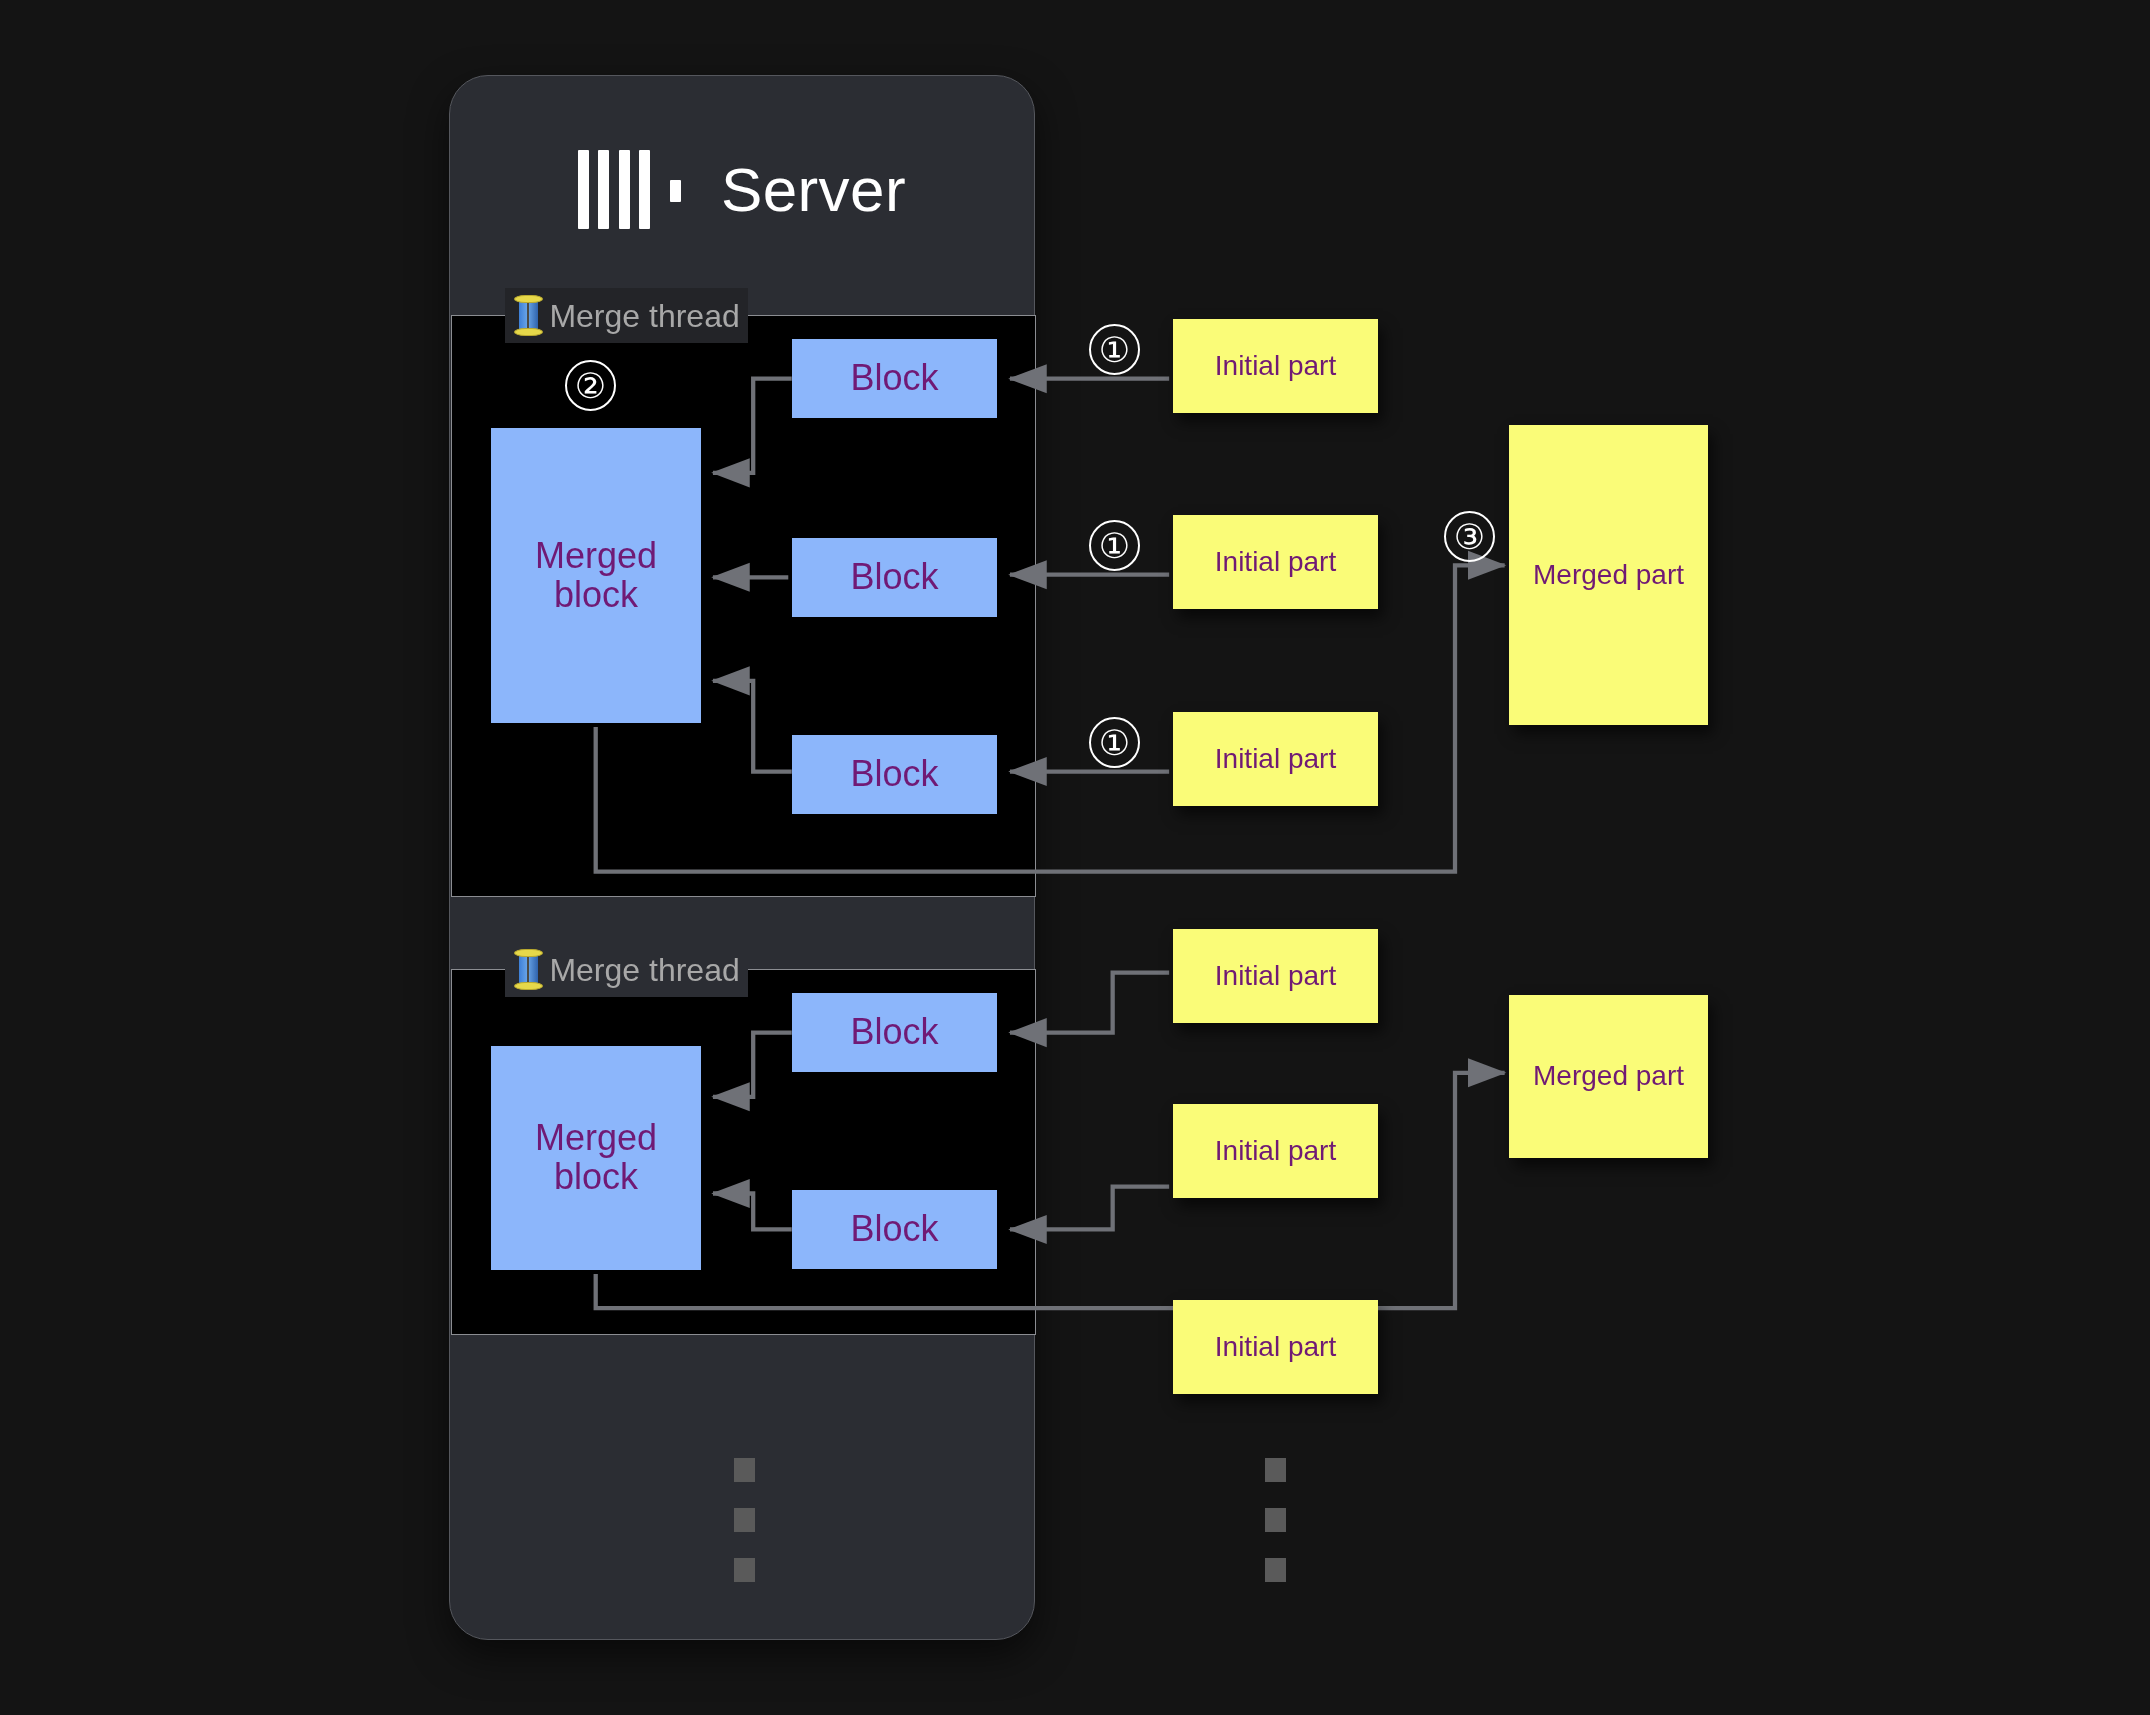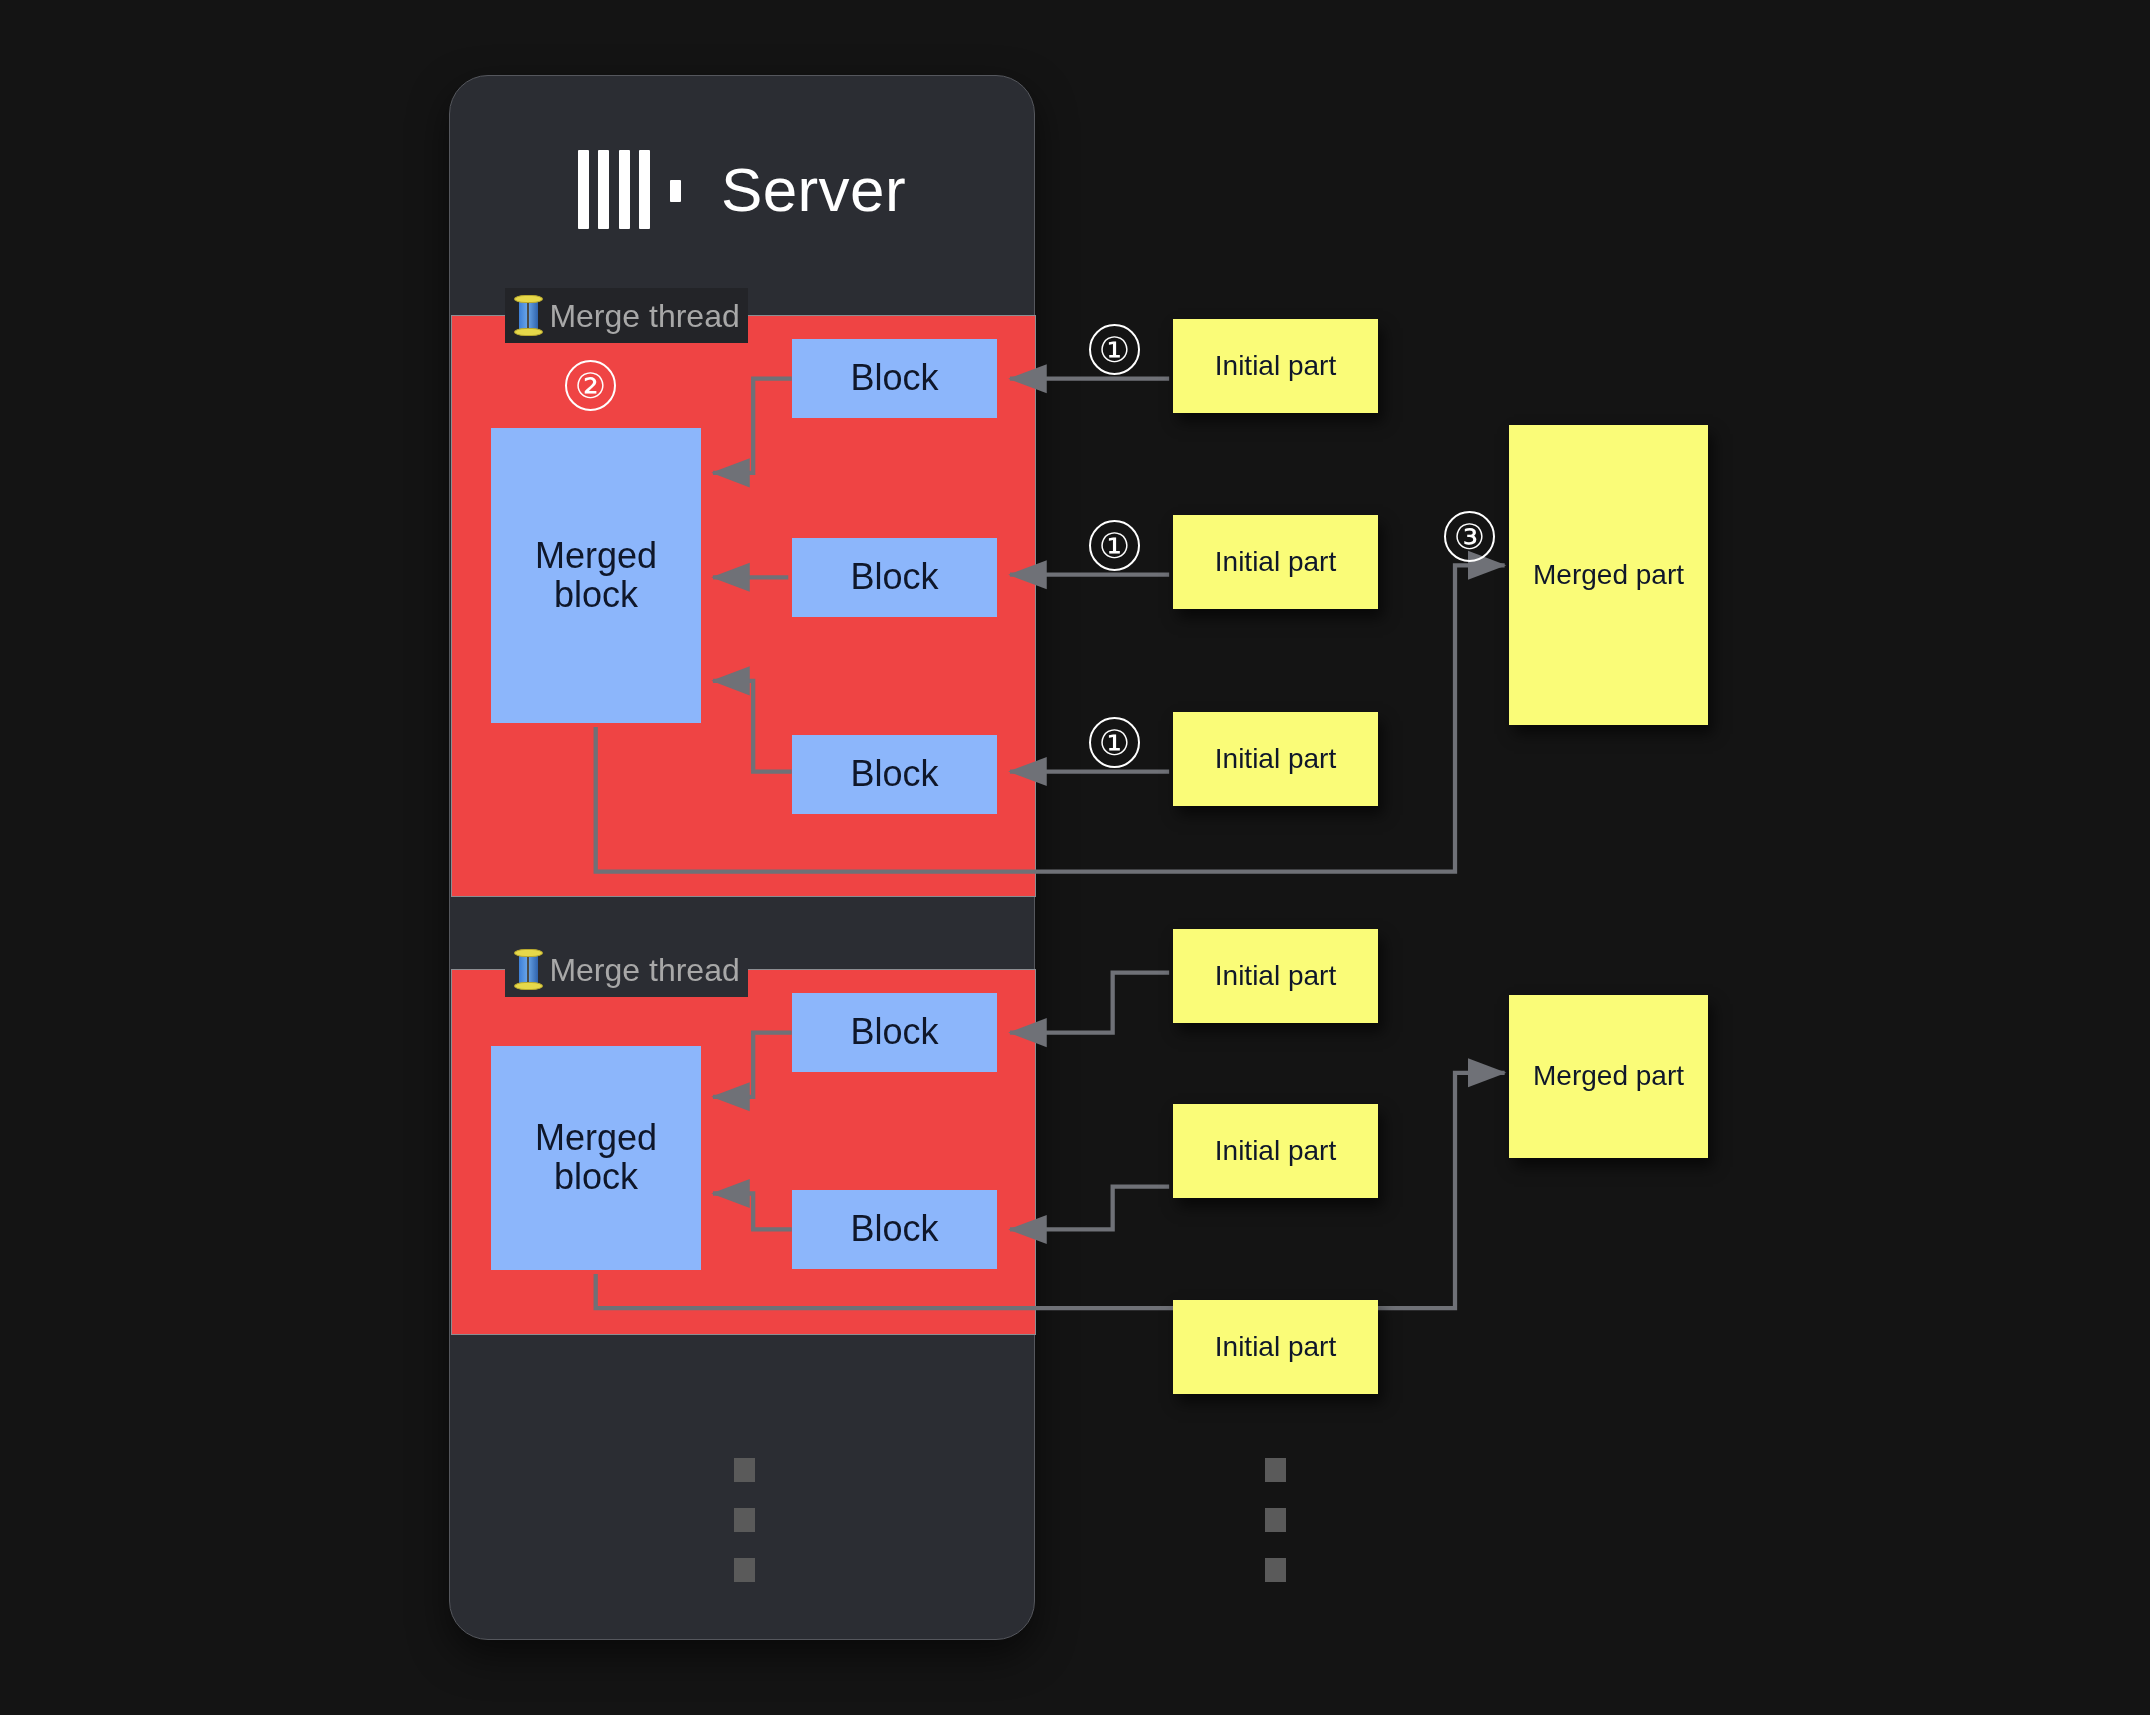--- a/index.html
+++ b/index.html
@@ -72,21 +72,21 @@
     color: #ffffff;
     font-size: 62px;
     letter-spacing: 0.4px;
     line-height: 1;
     white-space: nowrap;
   }
 
   
   .thread-panel {
     position: absolute;
-    background: #ef4444;
+    background: #000000;
     border: 1.7px solid #8b8d92;
     box-sizing: border-box;
   }
   #thread-1 {
     left: 451px;
     top: 315px;
     width: 585px;
     height: 582px;
   }
   #thread-2 {
@@ -144,21 +144,21 @@
     line-height: 1;
   }
 
   
   .box {
     position: absolute;
     display: flex;
     align-items: center;
     justify-content: center;
     text-align: center;
-    color: #0f172a;
+    color: #701a75;
     line-height: 1.08;
     box-sizing: border-box;
   }
   .box-blue { background: #8cb6fb; font-size: 36px; }
   .box-yellow {
     background: #fafc78;
     font-size: 28px;
     box-shadow: 5.1px 8.6px 13.7px rgba(0,0,0,0.6);
   }
 

